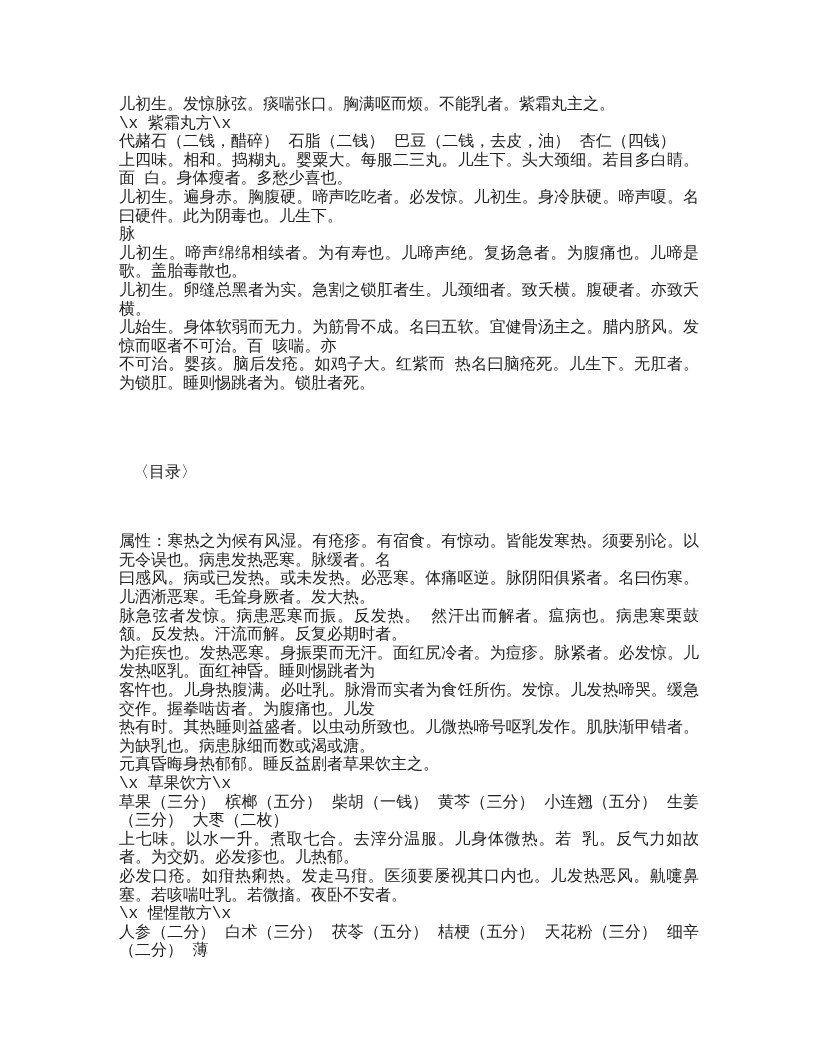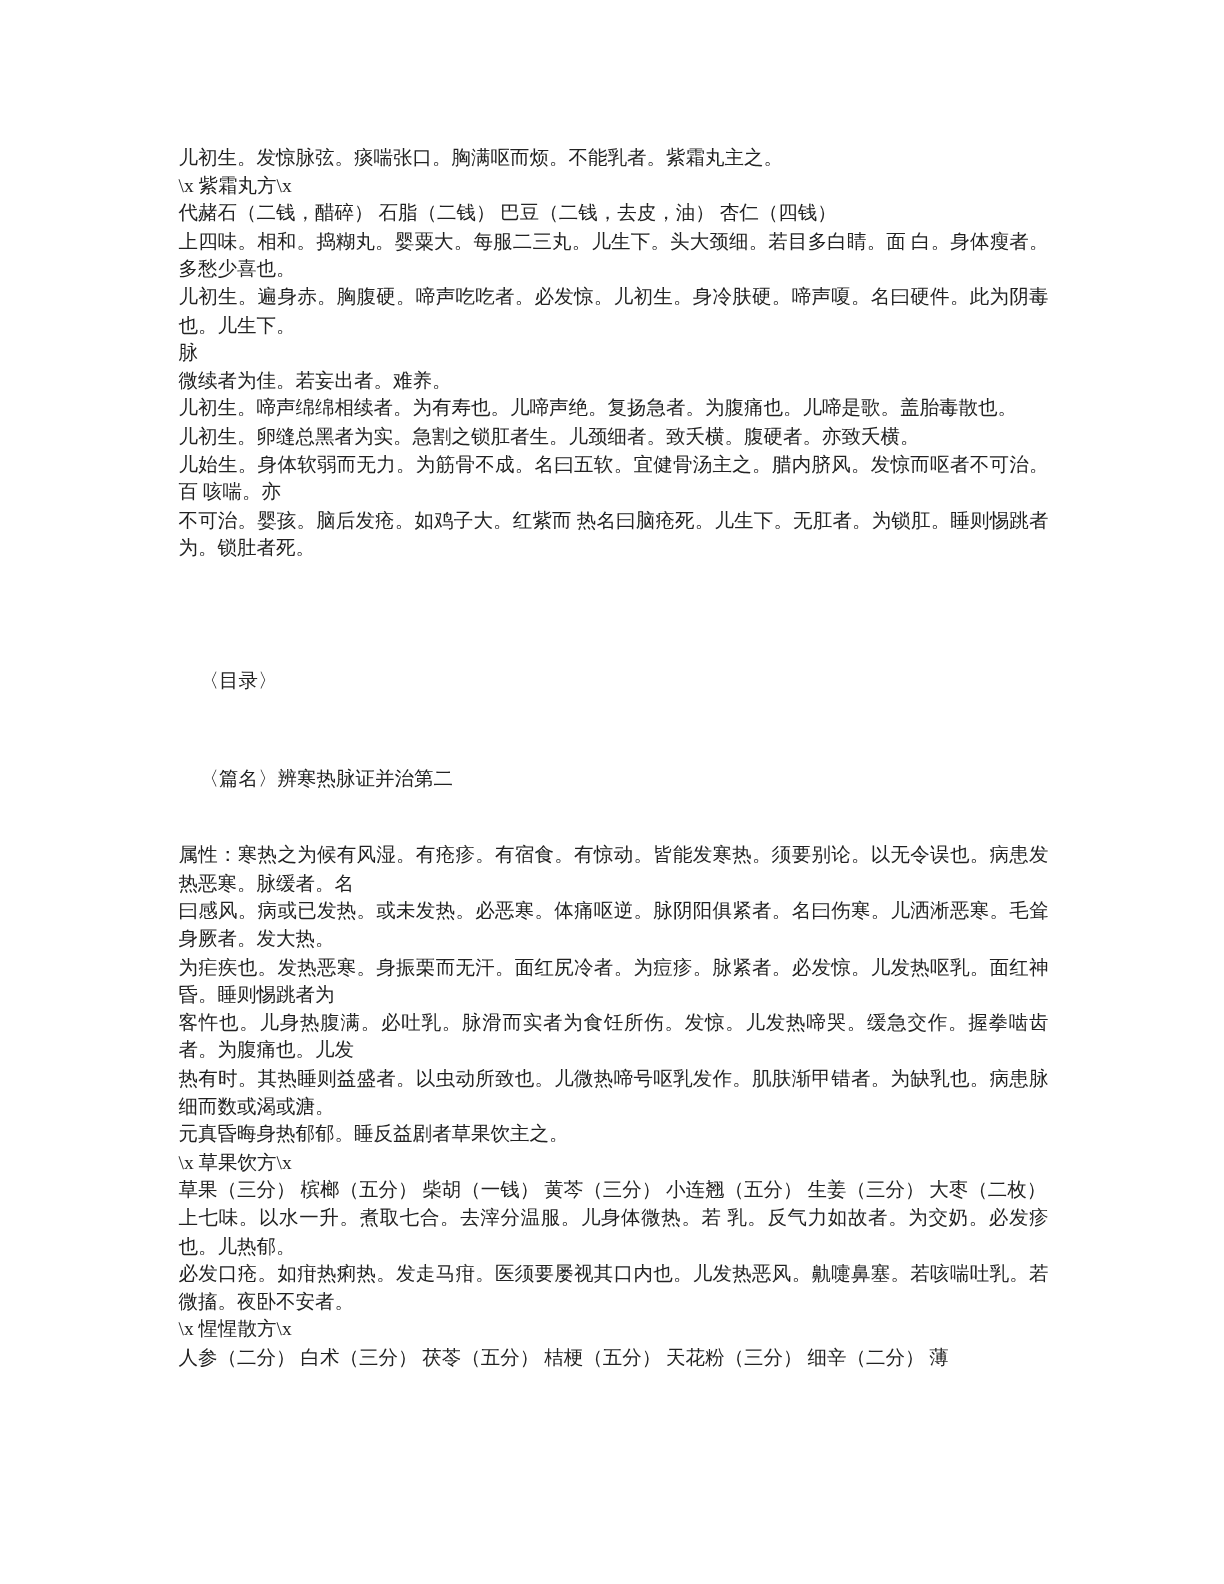--- a/index.html
+++ b/index.html
@@ -2,58 +2,57 @@
 <html><head>
 <meta charset="utf-8">
 <style>
   html, body { margin: 0; padding: 0; background: #ffffff; }
   body { width: 816px; height: 1056px; position: relative; overflow: hidden; }
   .page {
     position: absolute;
     left: 119px;
     top: 96px;
     width: 580px;
-    font-family: Liberation Serif, serif;
-    font-size: 13px;
+    font-family: Liberation Mono, monospace;
+    font-size: 16px;
     line-height: 18.6px;
     color: #222222;
   }
   .line { margin: 0; white-space: normal; word-break: break-all; text-align: justify; }
   .gap-big { height: 56px; }
   .gap { height: 18.6px; }
   .heading { margin: 14px; }
 </style>
 </head>
 <body>
 
 <div class="page">
   <div>
     <p class="line">儿初生。发惊脉弦。痰喘张口。胸满呕而烦。不能乳者。紫霜丸主之。</p>
     <p class="line">\x 紫霜丸方\x</p>
     <p class="line">代赭石（二钱，醋碎） 石脂（二钱） 巴豆（二钱，去皮，油） 杏仁（四钱）</p>
     <p class="line">上四味。相和。捣糊丸。婴粟大。每服二三丸。儿生下。头大颈细。若目多白睛。面 白。身体瘦者。多愁少喜也。</p>
     <p class="line">儿初生。遍身赤。胸腹硬。啼声吃吃者。必发惊。儿初生。身冷肤硬。啼声嗄。名曰硬件。此为阴毒也。儿生下。</p>
     <p class="line">脉</p>
-    <p class="line">微续者为佳。若妄出者。难养。</p>
     <p class="line">儿初生。啼声绵绵相续者。为有寿也。儿啼声绝。复扬急者。为腹痛也。儿啼是歌。盖胎毒散也。</p>
     <p class="line">儿初生。卵缝总黑者为实。急割之锁肛者生。儿颈细者。致夭横。腹硬者。亦致夭横。</p>
     <p class="line">儿始生。身体软弱而无力。为筋骨不成。名曰五软。宜健骨汤主之。腊内脐风。发惊而呕者不可治。百 咳喘。亦</p>
     <p class="line">不可治。婴孩。脑后发疮。如鸡子大。红紫而 热名曰脑疮死。儿生下。无肛者。为锁肛。睡则惕跳者为。锁肚者死。</p>
   </div>
 
   <div class="gap-big"></div>
 
   <p class="heading">〈目录〉</p>
   <div class="gap"></div>
-  <p class="heading">〈篇名〉辨寒热脉证并治第二</p>
   <div class="gap"></div>
 
   <div>
     <p class="line">属性：寒热之为候有风湿。有疮疹。有宿食。有惊动。皆能发寒热。须要别论。以无令误也。病患发热恶寒。脉缓者。名</p>
     <p class="line">曰感风。病或已发热。或未发热。必恶寒。体痛呕逆。脉阴阳俱紧者。名曰伤寒。儿洒淅恶寒。毛耸身厥者。发大热。</p>
+    <p class="line">脉急弦者发惊。病患恶寒而振。反发热。 然汗出而解者。瘟病也。病患寒栗鼓颔。反发热。汗流而解。反复必期时者。</p>
     <p class="line">为疟疾也。发热恶寒。身振栗而无汗。面红尻冷者。为痘疹。脉紧者。必发惊。儿发热呕乳。面红神昏。睡则惕跳者为</p>
     <p class="line">客忤也。儿身热腹满。必吐乳。脉滑而实者为食饪所伤。发惊。儿发热啼哭。缓急交作。握拳啮齿者。为腹痛也。儿发</p>
     <p class="line">热有时。其热睡则益盛者。以虫动所致也。儿微热啼号呕乳发作。肌肤渐甲错者。为缺乳也。病患脉细而数或渴或溏。</p>
     <p class="line">元真昏晦身热郁郁。睡反益剧者草果饮主之。</p>
     <p class="line">\x 草果饮方\x</p>
     <p class="line">草果（三分） 槟榔（五分） 柴胡（一钱） 黄芩（三分） 小连翘（五分） 生姜（三分） 大枣（二枚）</p>
     <p class="line">上七味。以水一升。煮取七合。去滓分温服。儿身体微热。若 乳。反气力如故者。为交奶。必发疹也。儿热郁。</p>
     <p class="line">必发口疮。如疳热痢热。发走马疳。医须要屡视其口内也。儿发热恶风。鼽嚏鼻塞。若咳喘吐乳。若微搐。夜卧不安者。</p>
     <p class="line">\x 惺惺散方\x</p>
     <p class="line">人参（二分） 白术（三分） 茯苓（五分） 桔梗（五分） 天花粉（三分） 细辛（二分） 薄</p>

